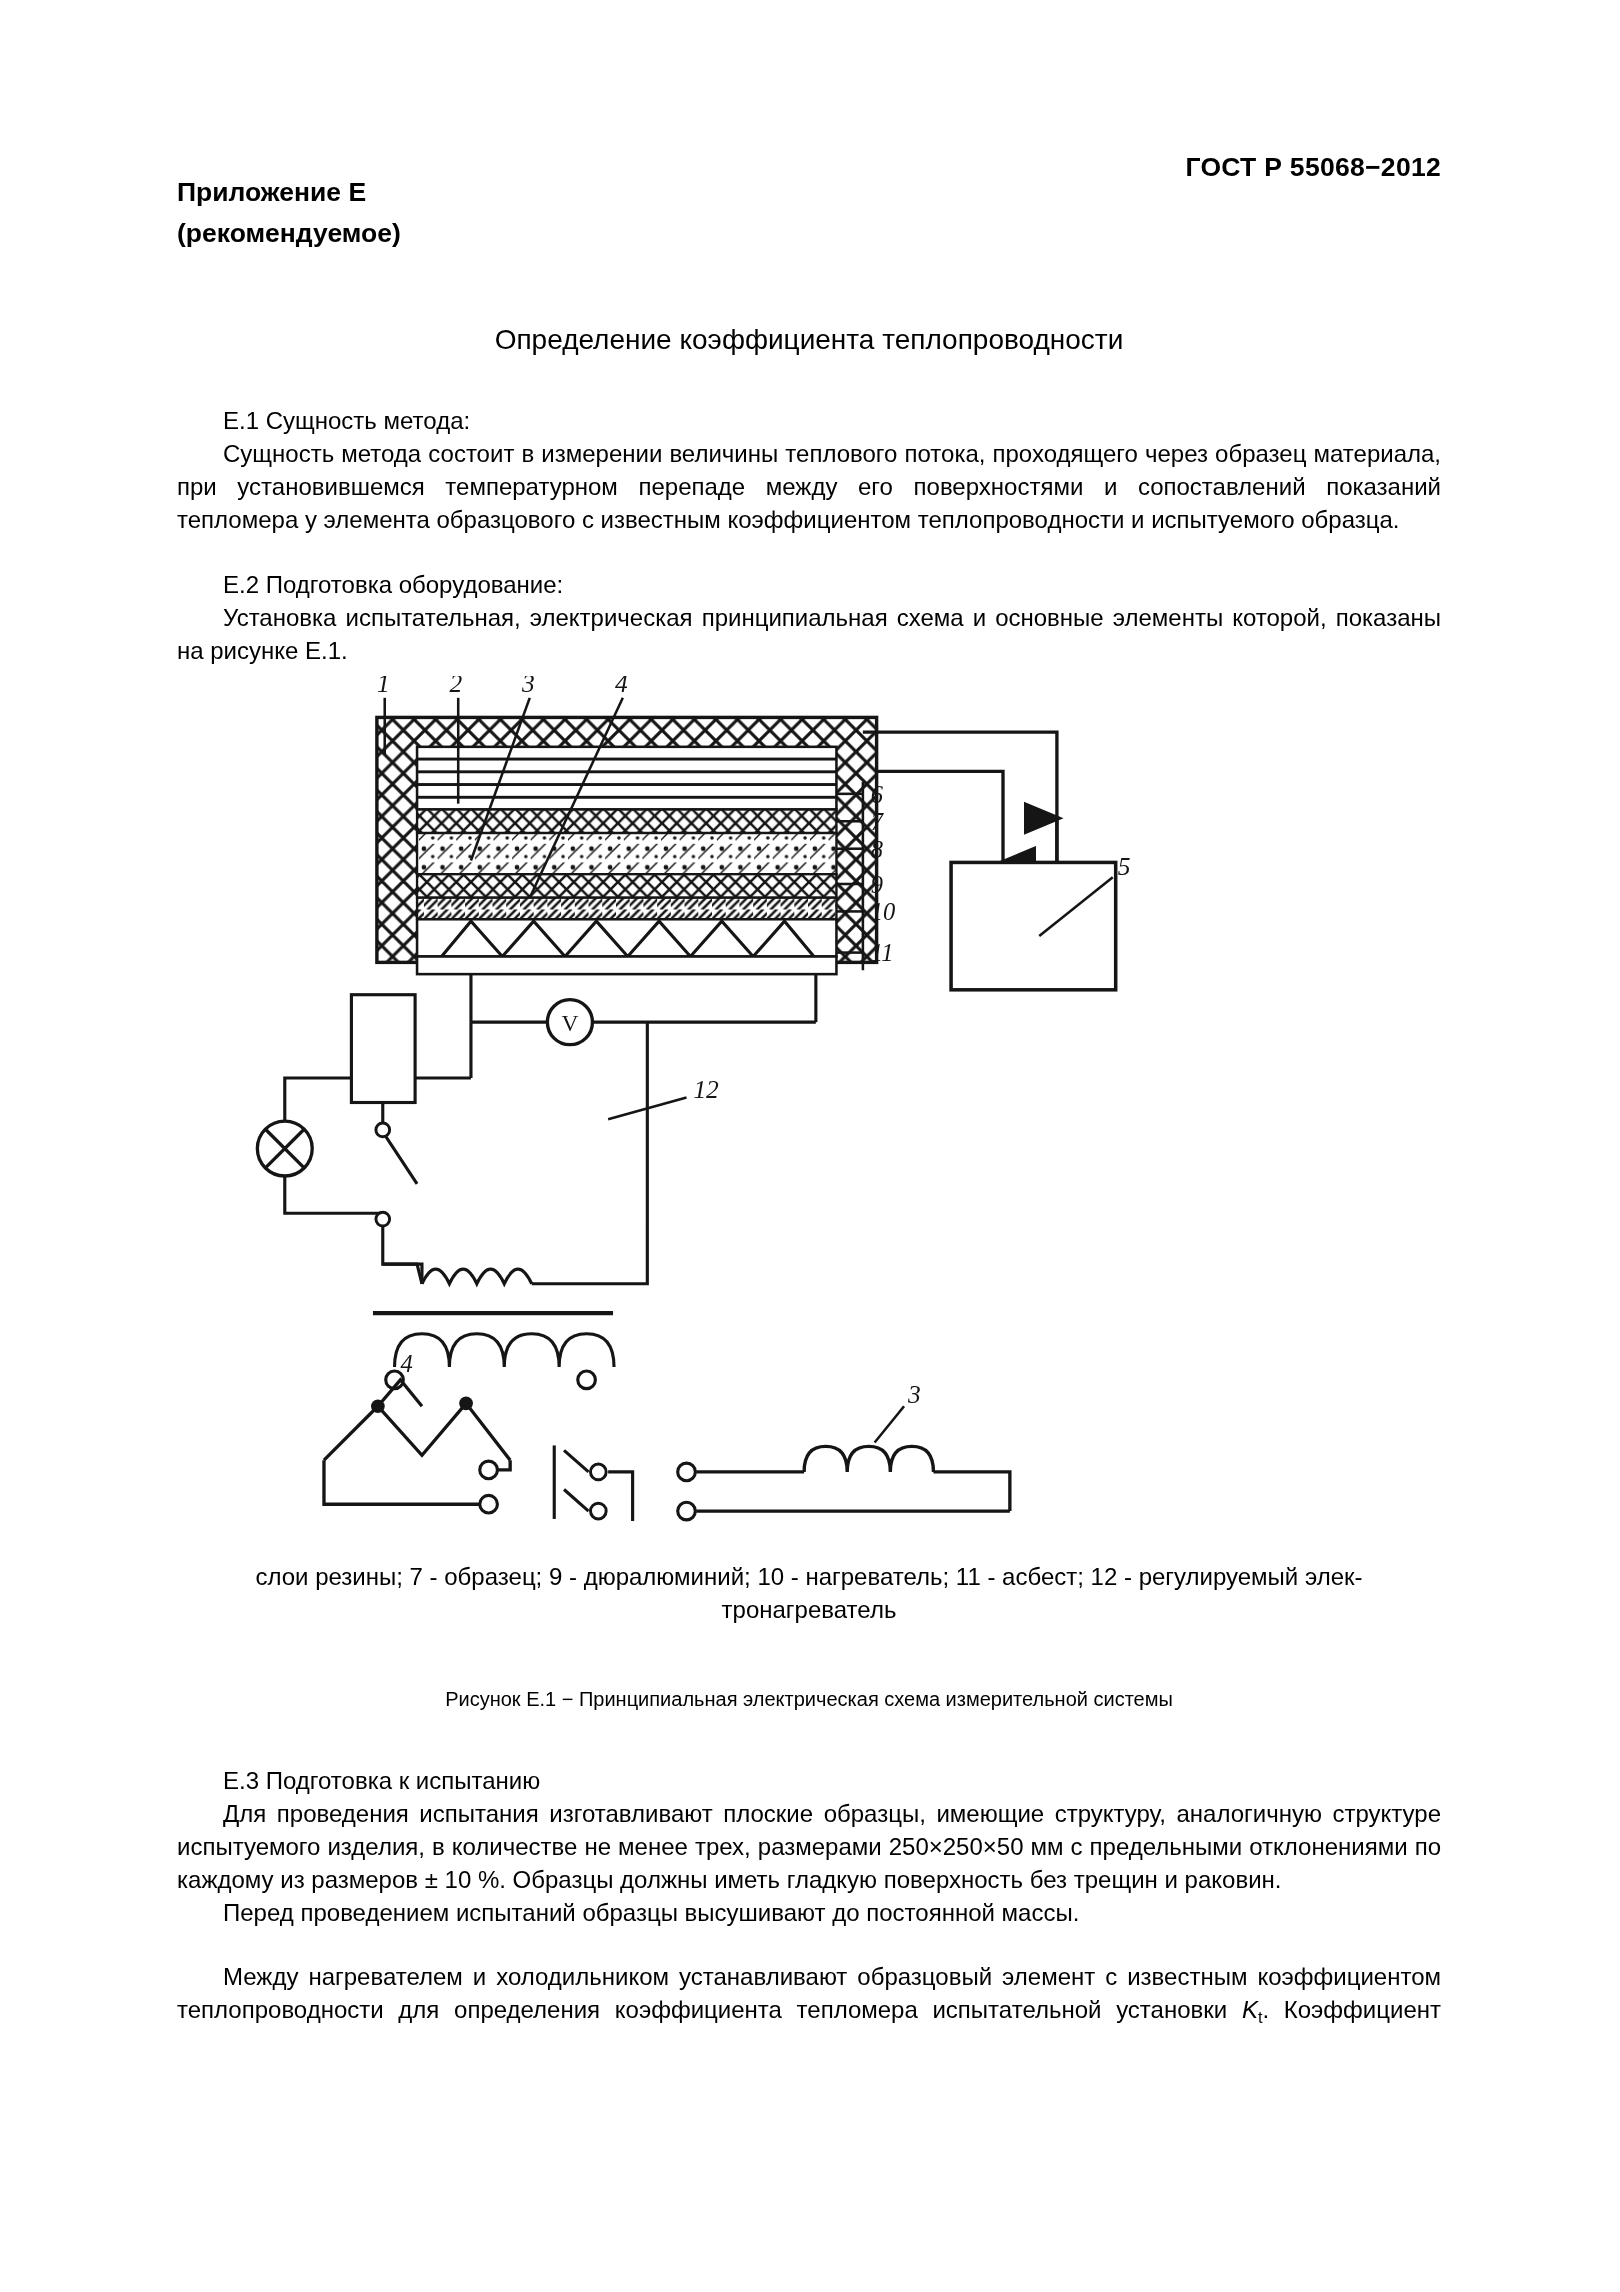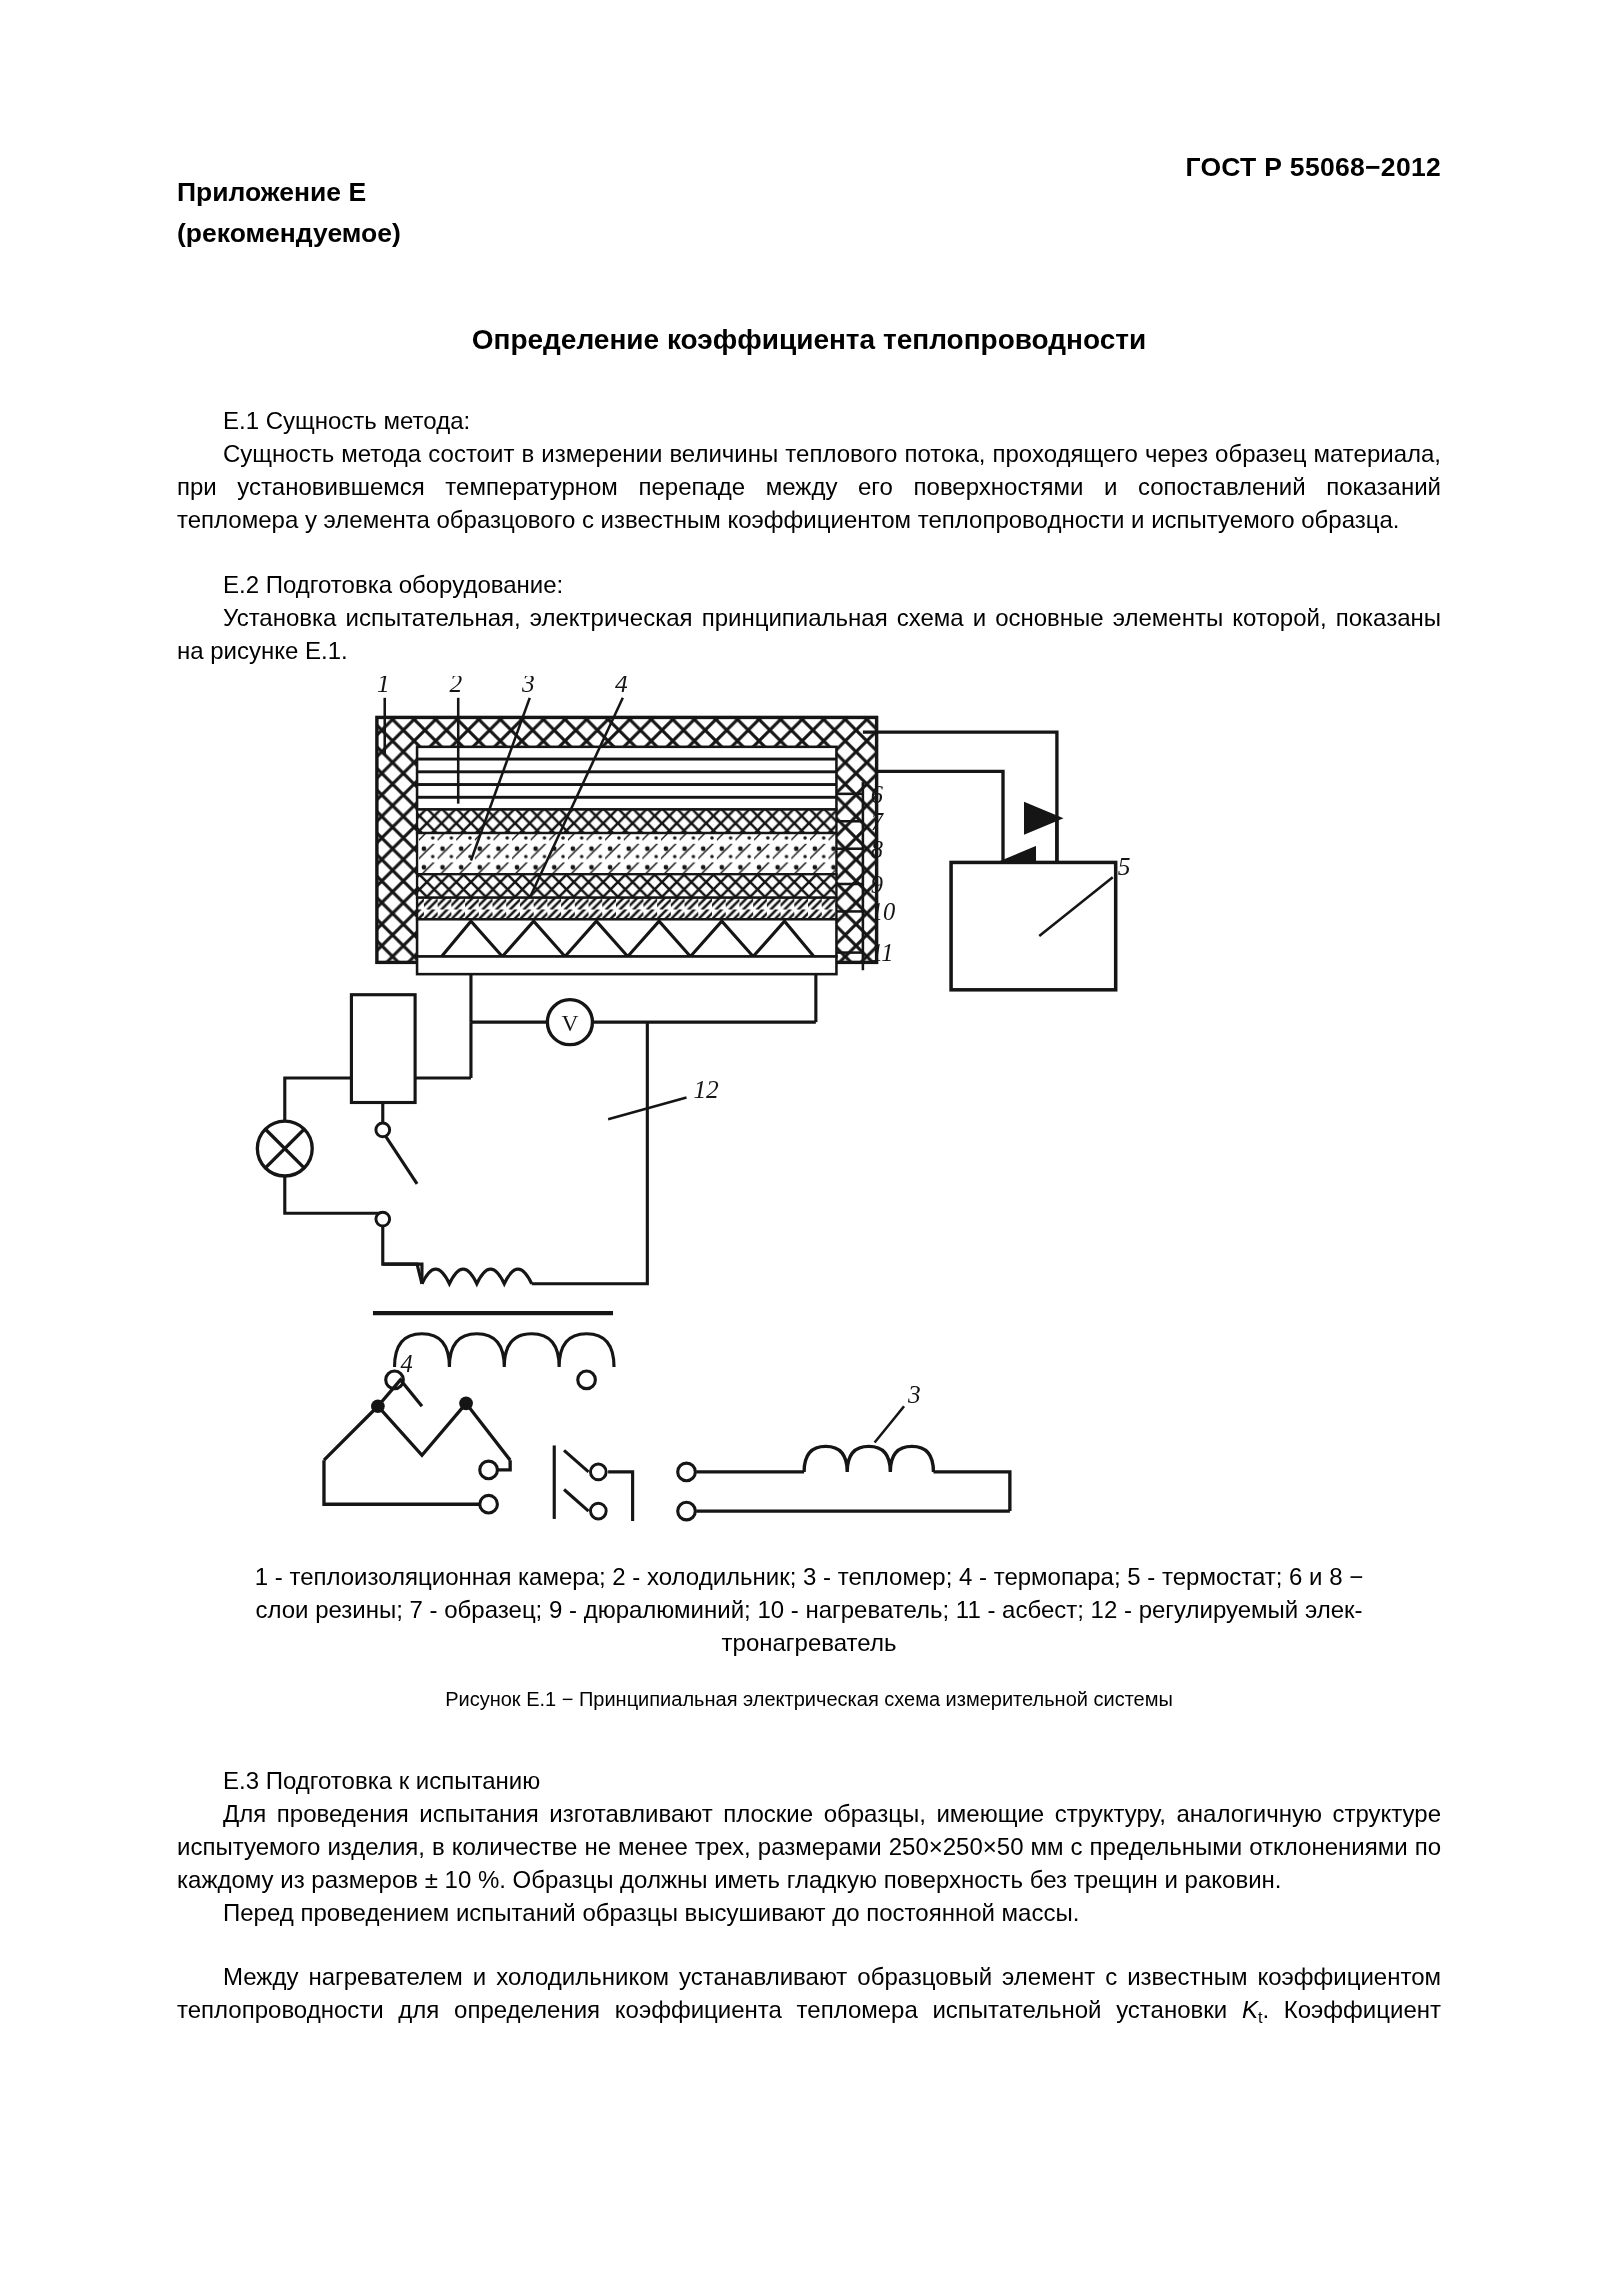--- a/index.html
+++ b/index.html
@@ -43,21 +43,21 @@
     font-weight: bold;
     line-height: 41px;
   }
   .main-title {
     position: absolute;
     left: 0;
     top: 324px;
     width: 100%;
     text-align: center;
     font-size: 28px;
-    font-weight: bold;
+    font-weight: normal;
   }
   .body-block {
     position: absolute;
     left: 0;
     width: 1264px;
     font-size: 24px;
     line-height: 33px;
     text-align: justify;
     text-justify: inter-word;
   }
@@ -299,21 +299,20 @@
           <path d="M530 852 L850 852"></path>
         </g>
         <circle cx="520" cy="812" r="9" fill="#ffffff" stroke="#151515" stroke-width="3.2"></circle>
         <circle cx="520" cy="852" r="9" fill="#ffffff" stroke="#151515" stroke-width="3.2"></circle>
         <path d="M712 782 L742 745" fill="none" stroke="#151515" stroke-width="2.6"></path>
         <text x="746" y="742" font-size="26" font-style="italic" font-family="Liberation Serif, serif" fill="#151515">3</text>
       </svg>
     </div>
 
     <div class="fig-caption">
-      <div>1 - теплоизоляционная камера; 2 - холодильник; 3 - тепломер; 4 - термопара; 5 - термостат; 6 и 8 −</div>
       <div>слои резины; 7 - образец; 9 - дюралюминий; 10 - нагреватель; 11 - асбест; 12 - регулируемый элек-</div>
       <div>тронагреватель</div>
     </div>
 
     <div class="fig-number">Рисунок Е.1 − Принципиальная электрическая схема измерительной системы</div>
 
     <div class="body-block" style="top:1764px;">
       <p>Е.3 Подготовка к испытанию</p>
       <p>Для проведения испытания изготавливают плоские образцы, имеющие структуру, аналогичную структуре испытуемого изделия, в количестве не менее трех, размерами 250×250×50 мм с предельными отклонениями по каждому из размеров ± 10 %. Образцы должны иметь гладкую поверхность без трещин и раковин.</p>
       <p>Перед проведением испытаний образцы высушивают до постоянной массы.</p>

